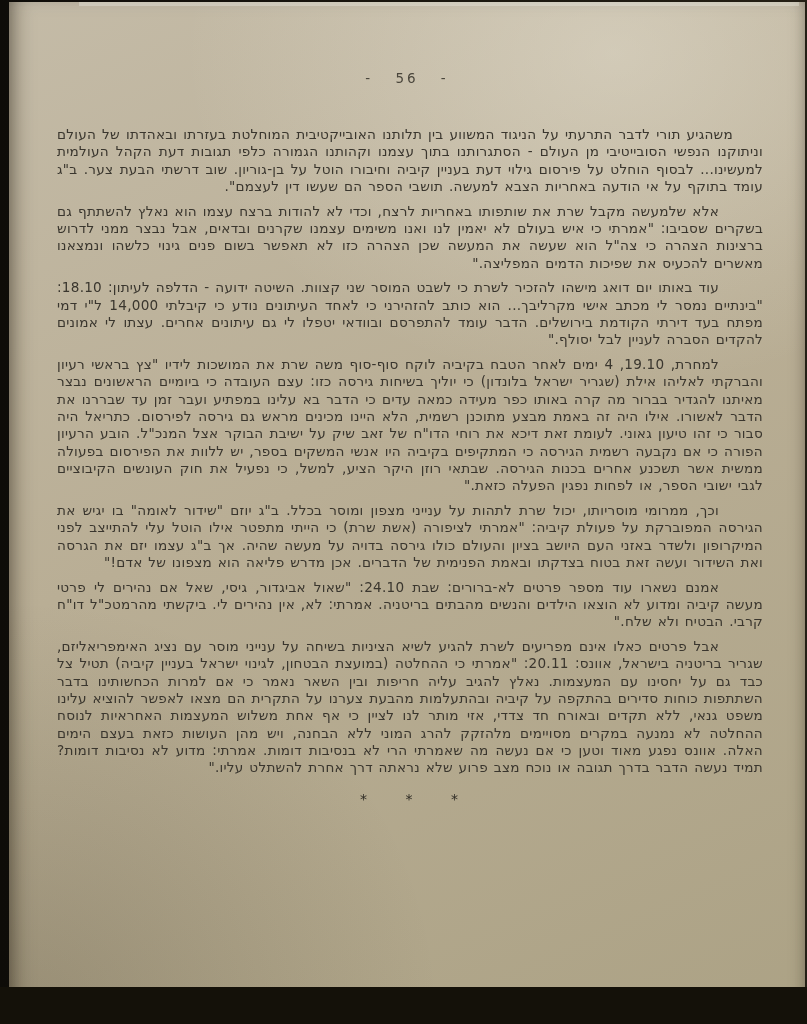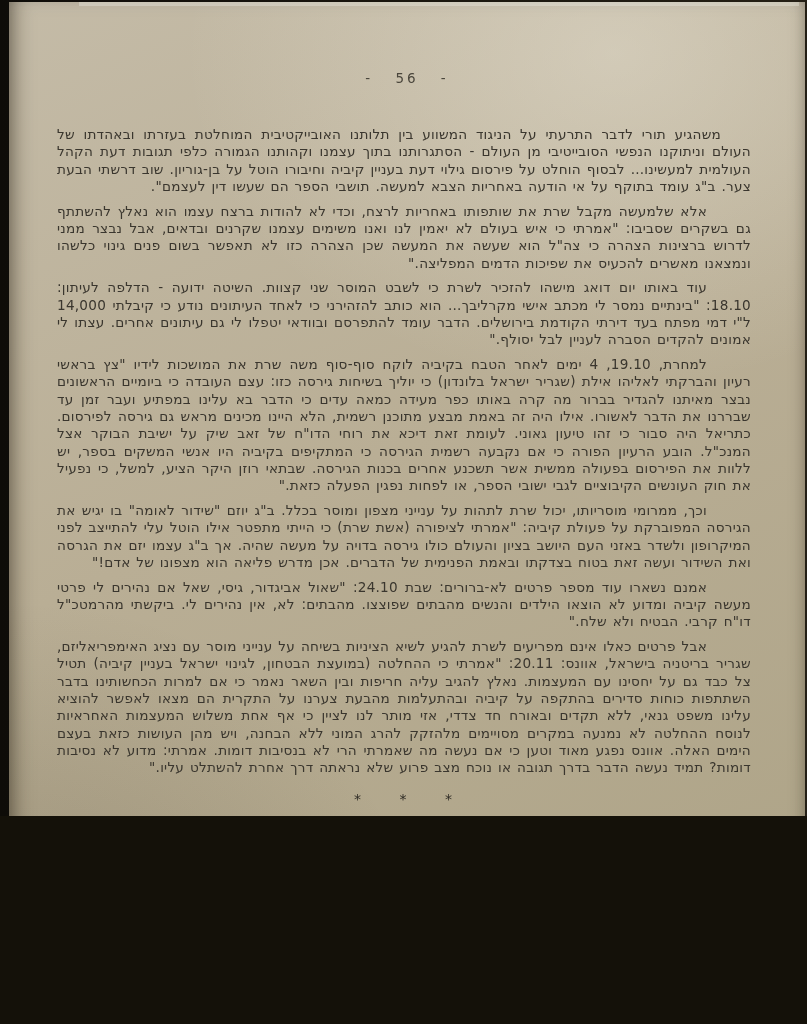--- a/index.html
+++ b/index.html
@@ -4,21 +4,21 @@
 <style>
   html, body {
     margin: 0; padding: 0;
     width: 807px; height: 1024px;
     background: #141109;
     overflow: hidden;
     font-family: "DejaVu Sans", sans-serif;
   }
   .scan {
     position: relative;
-    width: 807px; height: 816px;
+    width: 807px; height: 987px;
     background: linear-gradient(90deg, #0e0c08 0%, #241f15 100%);
     overflow: hidden;
   }
   .paper {
     position: absolute;
     left: 9px; top: 2px;
     width: 796px; height: 1018px;
     background:
       radial-gradient(90% 55% at 76% 5%, rgba(242,238,226,0.38), rgba(242,238,226,0) 60%),
       radial-gradient(95% 75% at 2% 100%, rgba(47,38,22,0.20), rgba(47,38,22,0) 55%),
@@ -40,21 +40,21 @@
     top: 68px; left: 0; right: 0;
     text-align: center;
     font-size: 13.5px;
     letter-spacing: 3px;
     word-spacing: 15px;
     color: #4a463c;
   }
   .text-block {
     position: absolute;
     top: 124px;
-    right: 54px;
+    right: 42px;
     left: 48px;
     direction: rtl;
     text-align: justify;
     font-size: 13.6px;
     line-height: 17.3px;
     letter-spacing: 0.25px;
     word-spacing: 1.2px;
     color: #3a362e;
   }
   p.para {
@@ -79,18 +79,18 @@
 
 <div class="scan">
   <div class="paper">
     <div class="page-number">- 56 -</div>
     <div class="text-block">
       <p class="para first">משהגיע תורי לדבר התרעתי על הניגוד המשווע בין תלותנו האובייקטיבית המוחלטת בעזרתו ובאהדתו של העולם וניתוקנו הנפשי הסובייטיבי מן העולם - הסתגרותנו בתוך עצמנו וקהותנו הגמורה כלפי תגובות דעת הקהל העולמית למעשינו... לבסוף הוחלט על פירסום גילוי דעת בעניין קיביה וחיבורו הוטל על בן-גוריון.  שוב דרשתי הבעת צער.  ב"ג עומד בתוקף על אי הודעה באחריות הצבא למעשה.  תושבי הספר הם שעשו דין לעצמם".</p>
       <p class="para">אלא שלמעשה מקבל שרת את שותפותו באחריות לרצח, וכדי לא להודות ברצח עצמו הוא נאלץ להשתתף גם בשקרים שסביבו:  "אמרתי כי איש בעולם לא יאמין לנו ואנו משימים עצמנו שקרנים ובדאים, אבל נבצר ממני לדרוש ברצינות הצהרה כי צה"ל הוא שעשה את המעשה שכן הצהרה כזו לא תאפשר בשום פנים גינוי כלשהו ונמצאנו מאשרים להכעיס את שפיכות הדמים המפליצה."</p>
       <p class="para">עוד באותו יום דואג מישהו להזכיר לשרת כי לשבט המוסר שני קצוות.  השיטה ידועה - הדלפה לעיתון:  18.10:  "בינתיים נמסר לי מכתב אישי מקרליבך... הוא כותב להזהירני כי לאחד העיתונים נודע כי קיבלתי 14,000 ל"י דמי מפתח בעד דירתי הקודמת בירושלים.  הדבר עומד להתפרסם ובוודאי יטפלו לי גם עיתונים אחרים.  עצתו לי אמונים להקדים הסברה לעניין לבל יסולף."</p>
       <p class="para">למחרת, 19.10, 4 ימים לאחר הטבח בקיביה לוקח סוף-סוף משה שרת את המושכות לידיו "צץ בראשי רעיון והברקתי לאליהו אילת (שגריר ישראל בלונדון) כי יוליך בשיחות גירסה כזו: עצם העובדה כי ביומיים הראשונים נבצר מאיתנו להגדיר בברור מה קרה באותו כפר מעידה כמאה עדים כי הדבר בא עלינו במפתיע ועבר זמן עד שבררנו את הדבר לאשורו.  אילו היה זה באמת מבצע מתוכנן רשמית, הלא היינו מכינים מראש גם גירסה לפירסום.  כתריאל היה סבור כי זהו טיעון גאוני.  לעומת זאת דיכא את רוחי הדו"ח של זאב שיק על ישיבת הבוקר אצל המנכ"ל.  הובע הרעיון הפורה כי אם נקבעה רשמית הגירסה כי המתקיפים בקיביה היו אנשי המשקים בספר,  יש ללוות את הפירסום בפעולה ממשית אשר תשכנע אחרים בכנות הגירסה.  שבתאי רוזן היקר הציע, למשל, כי נפעיל את חוק העונשים הקיבוציים לגבי ישובי הספר, או לפחות נפגין הפעלה כזאת."</p>
       <p class="para">וכך, ממרומי מוסריותו, יכול שרת לתהות על ענייני מצפון ומוסר בכלל.  ב"ג יוזם "שידור לאומה" בו יגיש את הגירסה המפוברקת על פעולת קיביה:  "אמרתי לציפורה (אשת שרת) כי הייתי מתפטר אילו הוטל עלי להתייצב לפני המיקרופון ולשדר באזני העם היושב בציון והעולם כולו גירסה בדויה על מעשה שהיה.  אך ב"ג עצמו יזם את הגרסה ואת השידור ועשה זאת בטוח בצדקתו ובאמת הפנימית של הדברים.  אכן מדרש פליאה הוא מצפונו של אדם!"</p>
-      <p class="para">אמנם נשארו עוד מספר פרטים לא-ברורים:  שבת 24.10:  "שאול אביגדור, גיסי, שאל אם נהירים לי פרטי מעשה קיביה ומדוע לא הוצאו הילדים והנשים מהבתים שפוצצו.  מהבתים:  לא, אין נהירים לי.  ביקשתי מהרמטכ"ל דו"ח קרבי.  הבטיח ולא שלח."</p>
+      <p class="para">אמנם נשארו עוד מספר פרטים לא-ברורים:  שבת 24.10:  "שאול אביגדור, גיסי, שאל אם נהירים לי פרטי מעשה קיביה ומדוע לא הוצאו הילדים והנשים מהבתים בריטניה.  אמרתי:  לא, אין נהירים לי.  ביקשתי מהרמטכ"ל דו"ח קרבי.  הבטיח ולא שלח."</p>
       <p class="para">אבל פרטים כאלו אינם מפריעים לשרת להגיע לשיא הציניות בשיחה על ענייני מוסר עם נציג האימפריאליזם,  שגריר בריטניה בישראל,  אוונס:  20.11:  "אמרתי כי ההחלטה (במועצת הבטחון, לגינוי ישראל בעניין קיביה) תטיל צל כבד גם על יחסינו עם המעצמות.  נאלץ להגיב עליה חריפות ובין השאר נאמר כי אם למרות הכחשותינו בדבר השתתפות כוחות סדירים בהתקפה על קיביה ובהתעלמות מהבעת צערנו על התקרית הם מצאו לאפשר להוציא עלינו משפט גנאי, ללא תקדים ובאורח חד צדדי, אזי מותר לנו לציין כי אף אחת משלוש המעצמות האחראיות לנוסח ההחלטה לא נמנעה במקרים מסויימים מלהזקק להרג המוני ללא הבחנה, ויש מהן העושות כזאת בעצם הימים האלה. אוונס נפגע מאוד וטען כי אם נעשה מה שאמרתי הרי לא בנסיבות דומות.  אמרתי:  מדוע לא נסיבות דומות?  תמיד נעשה הדבר בדרך תגובה או נוכח מצב פרוע שלא נראתה דרך אחרת להשתלט עליו."</p>
       <div class="separator">* * *</div>
     </div>
   </div>
 </div>
 
 </body></html>

